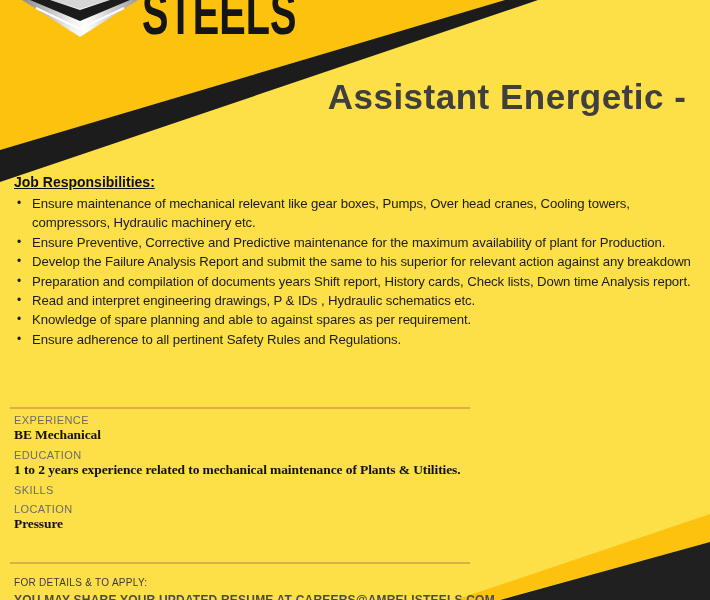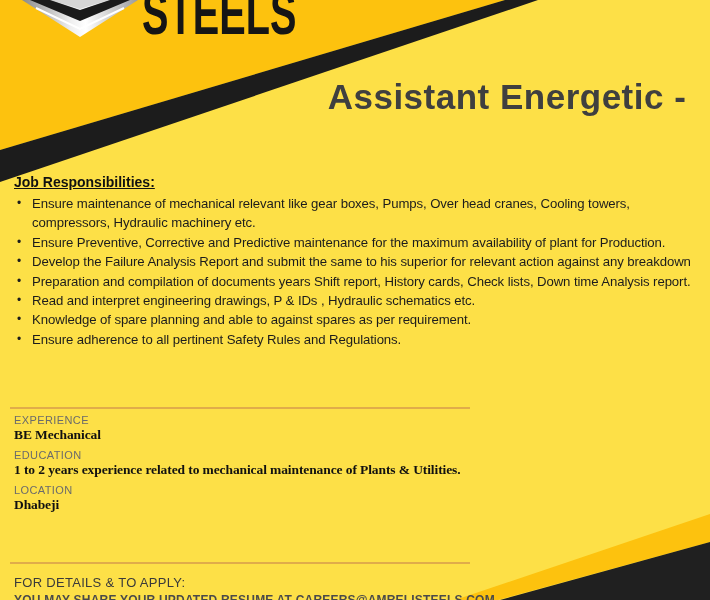--- a/index.html
+++ b/index.html
@@ -59,21 +59,21 @@
     font-size:11px; line-height:14px; color:#6b6b6b; letter-spacing:0.4px;
   }
   .pair .val {
     font-size:13.5px; line-height:16px; font-weight:bold; color:#111;
     letter-spacing:-0.1px;
     font-family:Liberation Serif, serif;
   }
 
   .footer-heading {
     position:absolute; left:14px; top:575px; z-index:2;
-    font-size:13px; line-height:16px; color:#3a3a3a; letter-spacing:0.3px;
+    font-size:10px; line-height:16px; color:#3a3a3a; letter-spacing:0.3px;
   }
   .footer-apply {
     position:absolute; left:14px; top:593px; z-index:2;
     font-size:12px; font-weight:bold; color:#4a4a4a; letter-spacing:0.2px;
     white-space:nowrap;
   }
 </style>
 </head>
 <body>
 
@@ -154,25 +154,26 @@
         <div class="lbl">EXPERIENCE</div>
         <div class="val">BE Mechanical</div>
       </div>
 
       <div class="pair">
         <div class="lbl">EDUCATION</div>
         <div class="val">1 to 2 years experience related to mechanical maintenance of Plants &amp; Utilities.</div>
       </div>
 
       <div class="pair">
+        <div class="lbl">SKILLS</div>
       </div>
 
       <div class="pair">
         <div class="lbl">LOCATION</div>
-        <div class="val">Dhabeji</div>
+        <div class="val">Pressure</div>
       </div>
     </div>
 
   <div class="divider divider-2"></div>
 
   <div class="footer-heading">FOR DETAILS &amp; TO APPLY:</div>
   <div class="footer-apply">YOU MAY SHARE YOUR UPDATED RESUME AT CAREERS@AMRELISTEELS.COM</div>
 
 </div>
 

